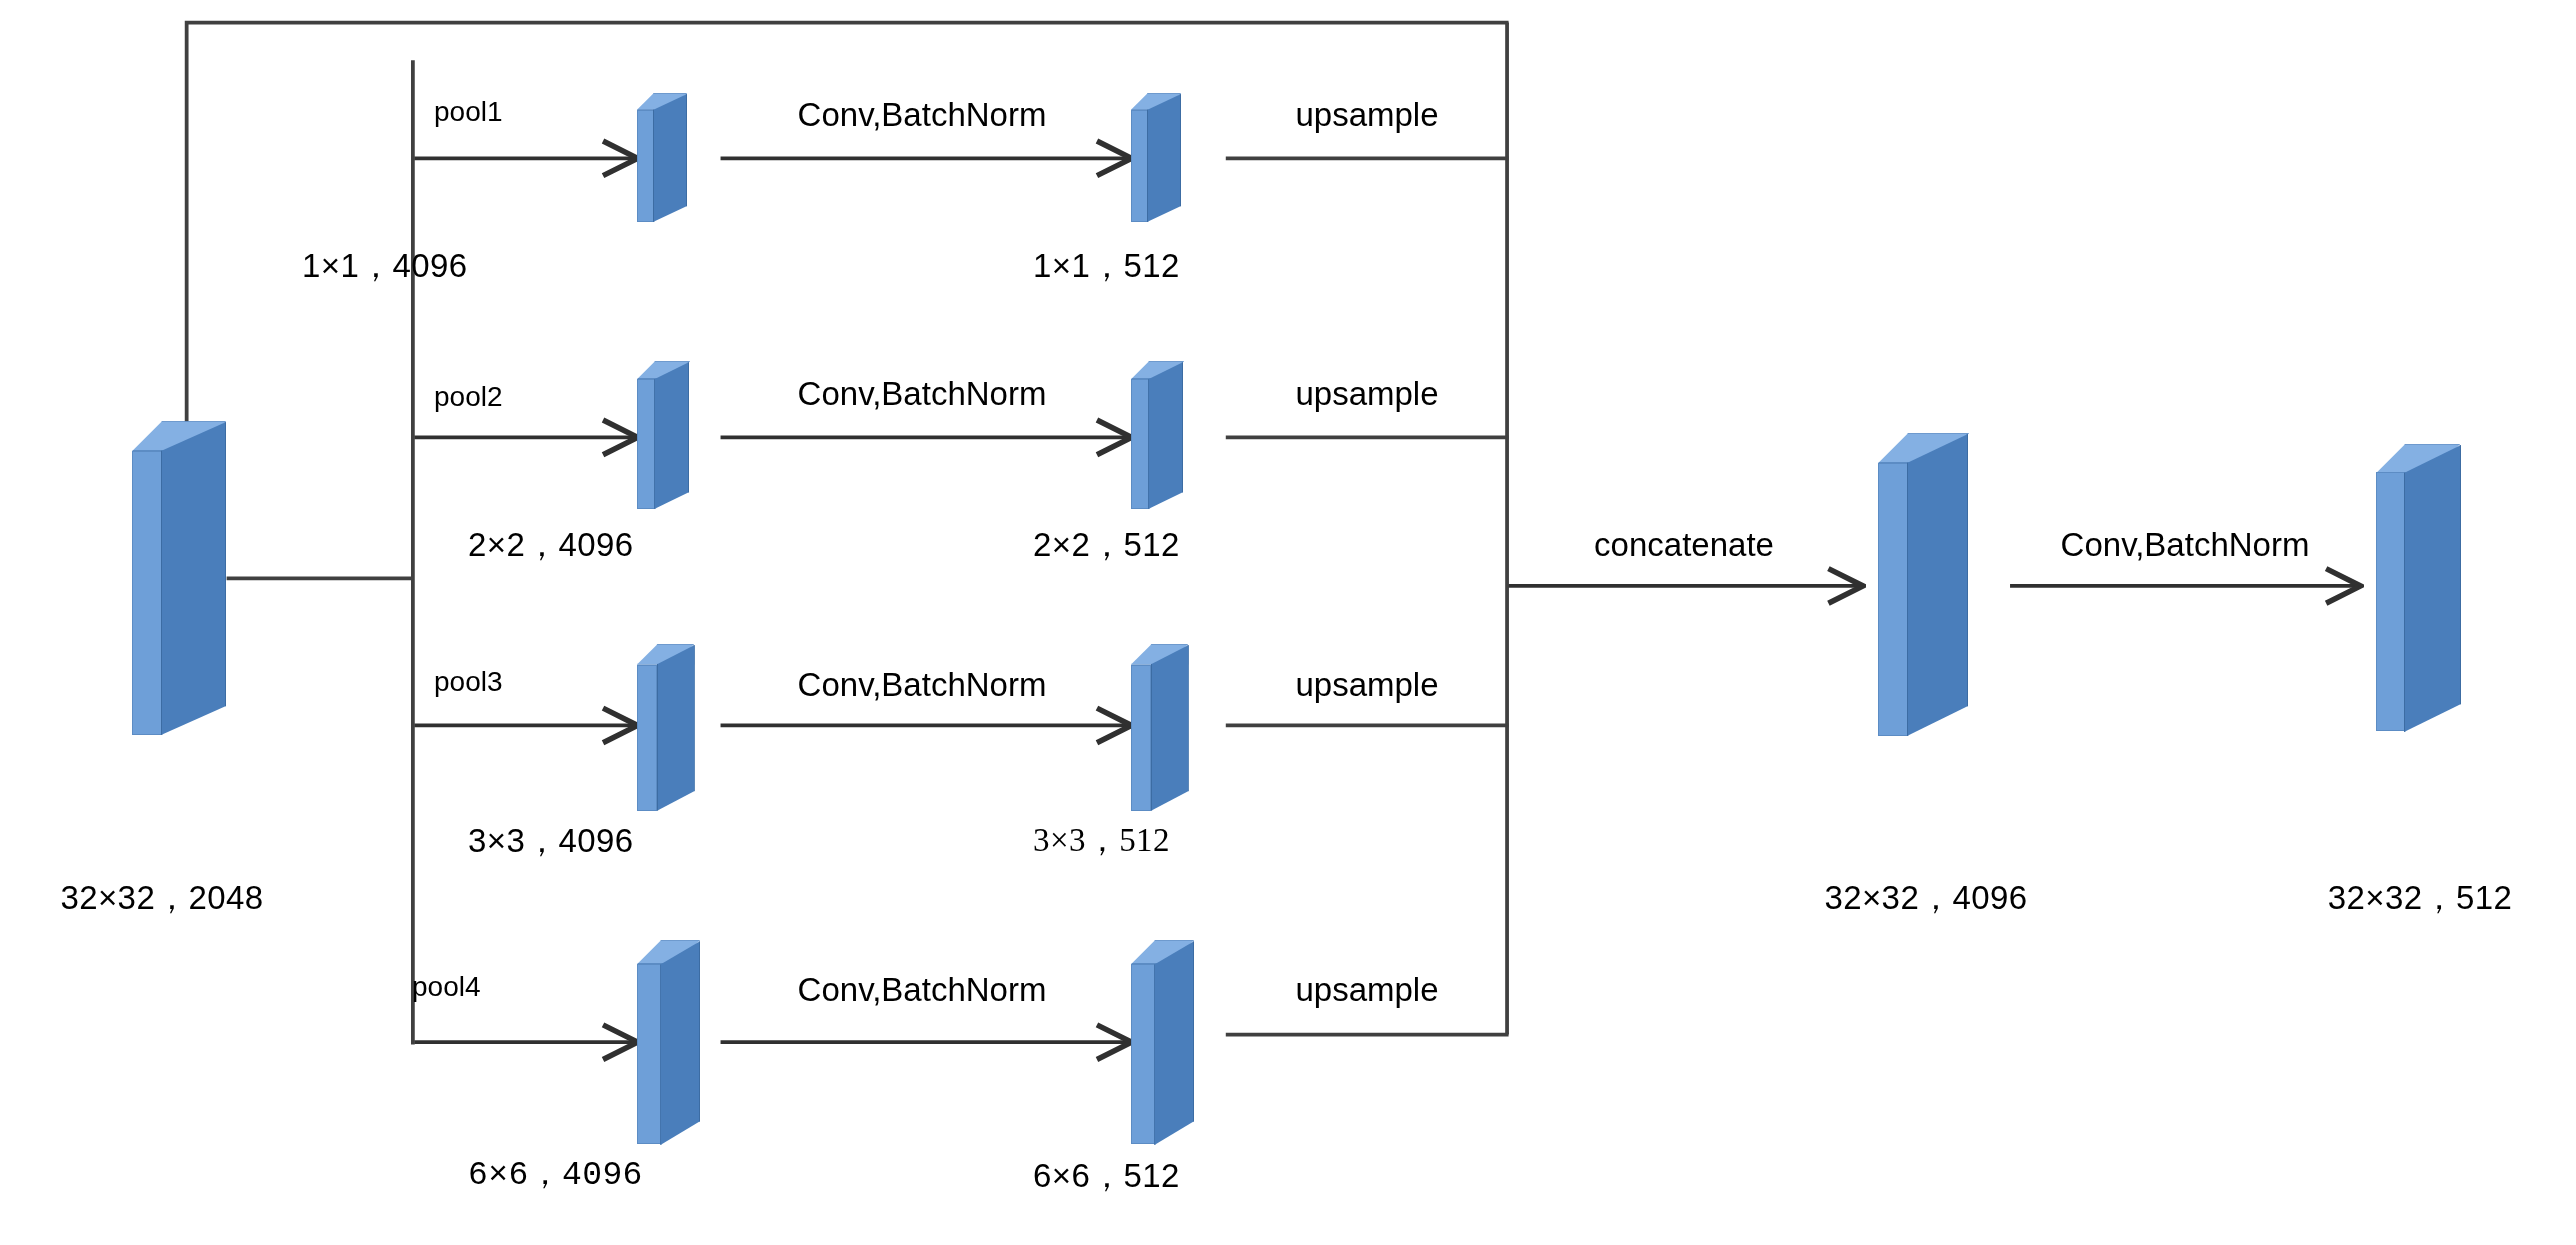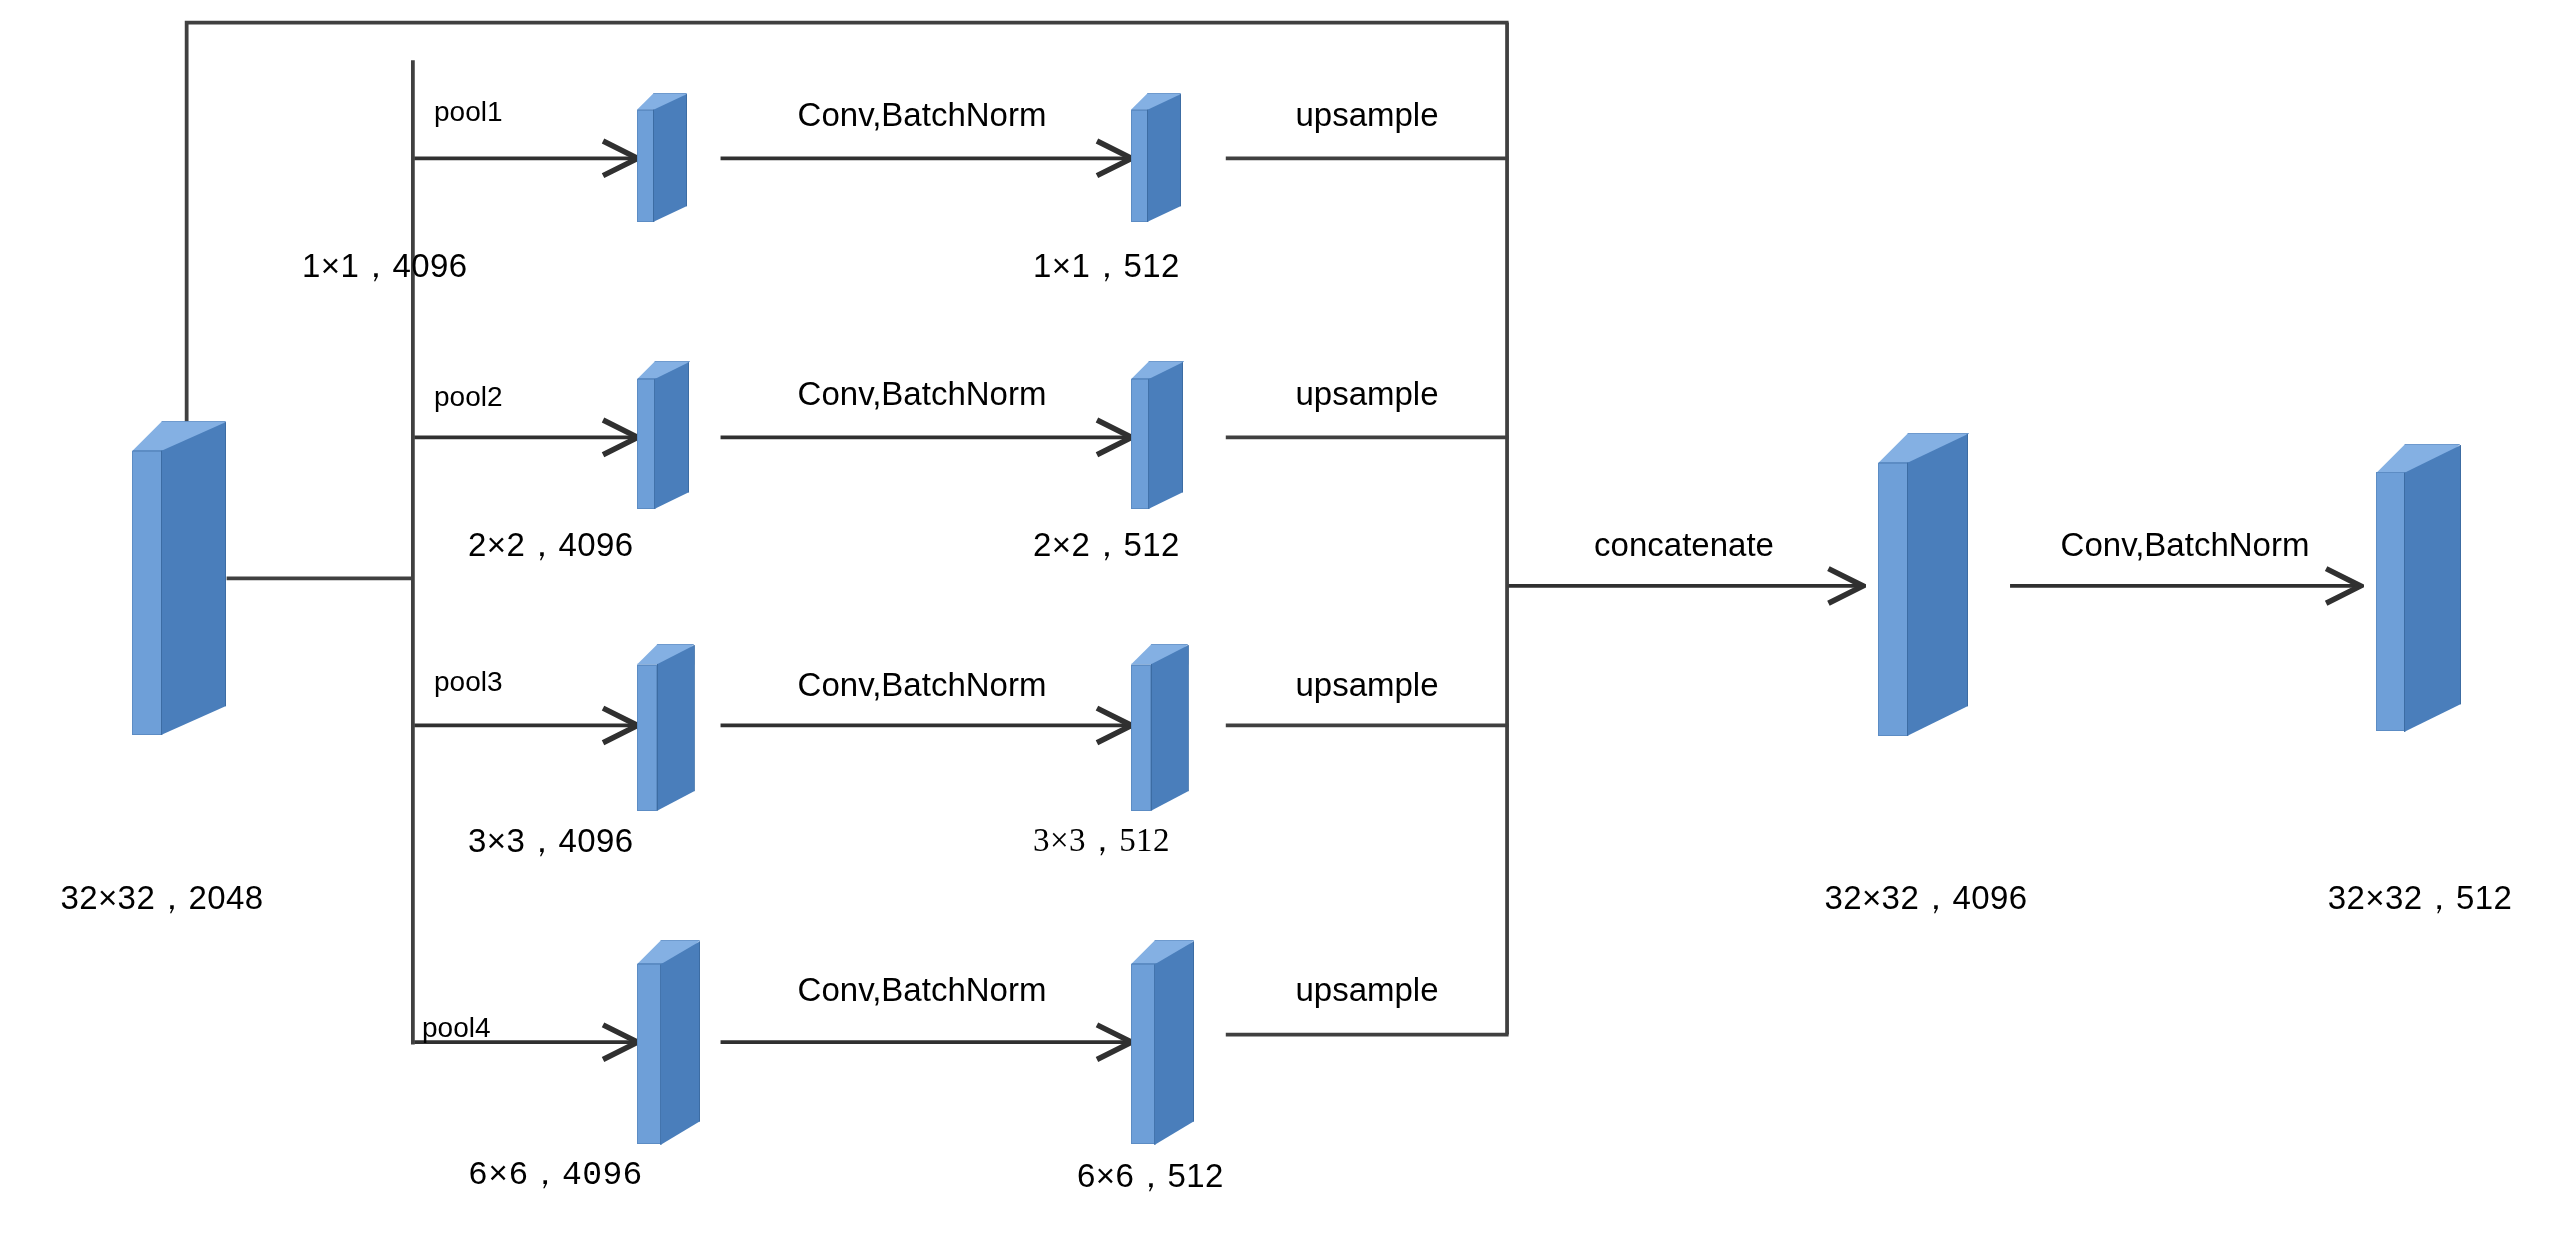--- a/index.html
+++ b/index.html
@@ -199,41 +199,41 @@
     <div class="face-top" style="left:0px; top:-0.8px; width:57px; height:20.4px;
                 clip-path: polygon(20.4px 0, 57px 0, 37px 20.4px, 0 20.4px);"></div>
     <div class="face-side" style="left:0px; top:19.6px; width:20.4px; height:146px;"></div>
     <div class="face-front" style="left:19.6px; top:0px; width:38px; height:166px;
                 clip-path: polygon(0 19.6px, 38px 0, 38px 146px, 0 166px);"></div>
   </div>
   <div class="lbl dim-label" style="left:1033px; top:824px;font-family:Liberation Serif, serif;">3×3，512</div>
 
   <div class="lbl op-label ctr" style="left:1367px; top:668px;">upsample</div>
 
-  <div class="lbl pool-label" style="left:422px; top:973px;margin-top:41px;">pool4</div>
+  <div class="lbl pool-label" style="left:412px; top:973px;">pool4</div>
 
   <div class="slab" style="left:637px; top:941px; width:63px; height:204px;">
     <div class="face-top" style="left:0px; top:-0.8px; width:63px; height:24px;
                 clip-path: polygon(24px 0, 63px 0, 39px 24px, 0 24px);"></div>
     <div class="face-side" style="left:0px; top:23.4px; width:24px; height:180px;"></div>
     <div class="face-front" style="left:23.4px; top:0px; width:40px; height:204px;
                 clip-path: polygon(0 23.4px, 40px 0, 40px 180px, 0 204px);"></div>
   </div>
   <div class="lbl dim-label" style="left:468px; top:1159px;font-family:Liberation Mono, monospace;">6×6，4096</div>
 
   <div class="lbl op-label ctr" style="left:922px; top:973px;">Conv,BatchNorm</div>
 
   <div class="slab" style="left:1131px; top:941px; width:63px; height:204px;">
     <div class="face-top" style="left:0px; top:-0.8px; width:63px; height:24px;
                 clip-path: polygon(24px 0, 63px 0, 39px 24px, 0 24px);"></div>
     <div class="face-side" style="left:0px; top:23.4px; width:24px; height:180px;"></div>
     <div class="face-front" style="left:23.4px; top:0px; width:40px; height:204px;
                 clip-path: polygon(0 23.4px, 40px 0, 40px 180px, 0 204px);"></div>
   </div>
-  <div class="lbl dim-label" style="left:1033px; top:1159px;margin-left:44px;">6×6，512</div>
+  <div class="lbl dim-label" style="left:1033px; top:1159px;">6×6，512</div>
 
   <div class="lbl op-label ctr" style="left:1367px; top:973px;">upsample</div>
 
   <div class="lbl op-label ctr" style="left:1684px; top:528px;">concatenate</div>
 
   <div class="slab" style="left:1878px; top:434px; width:91px; height:302px;">
     <div class="face-top" style="left:0px; top:-0.8px; width:91px; height:30px;
                 clip-path: polygon(30px 0, 91px 0, 60px 30px, 0 30px);"></div>
     <div class="face-side" style="left:0px; top:29px; width:30px; height:273px;"></div>
     <div class="face-front" style="left:29px; top:0px; width:61px; height:302px;

